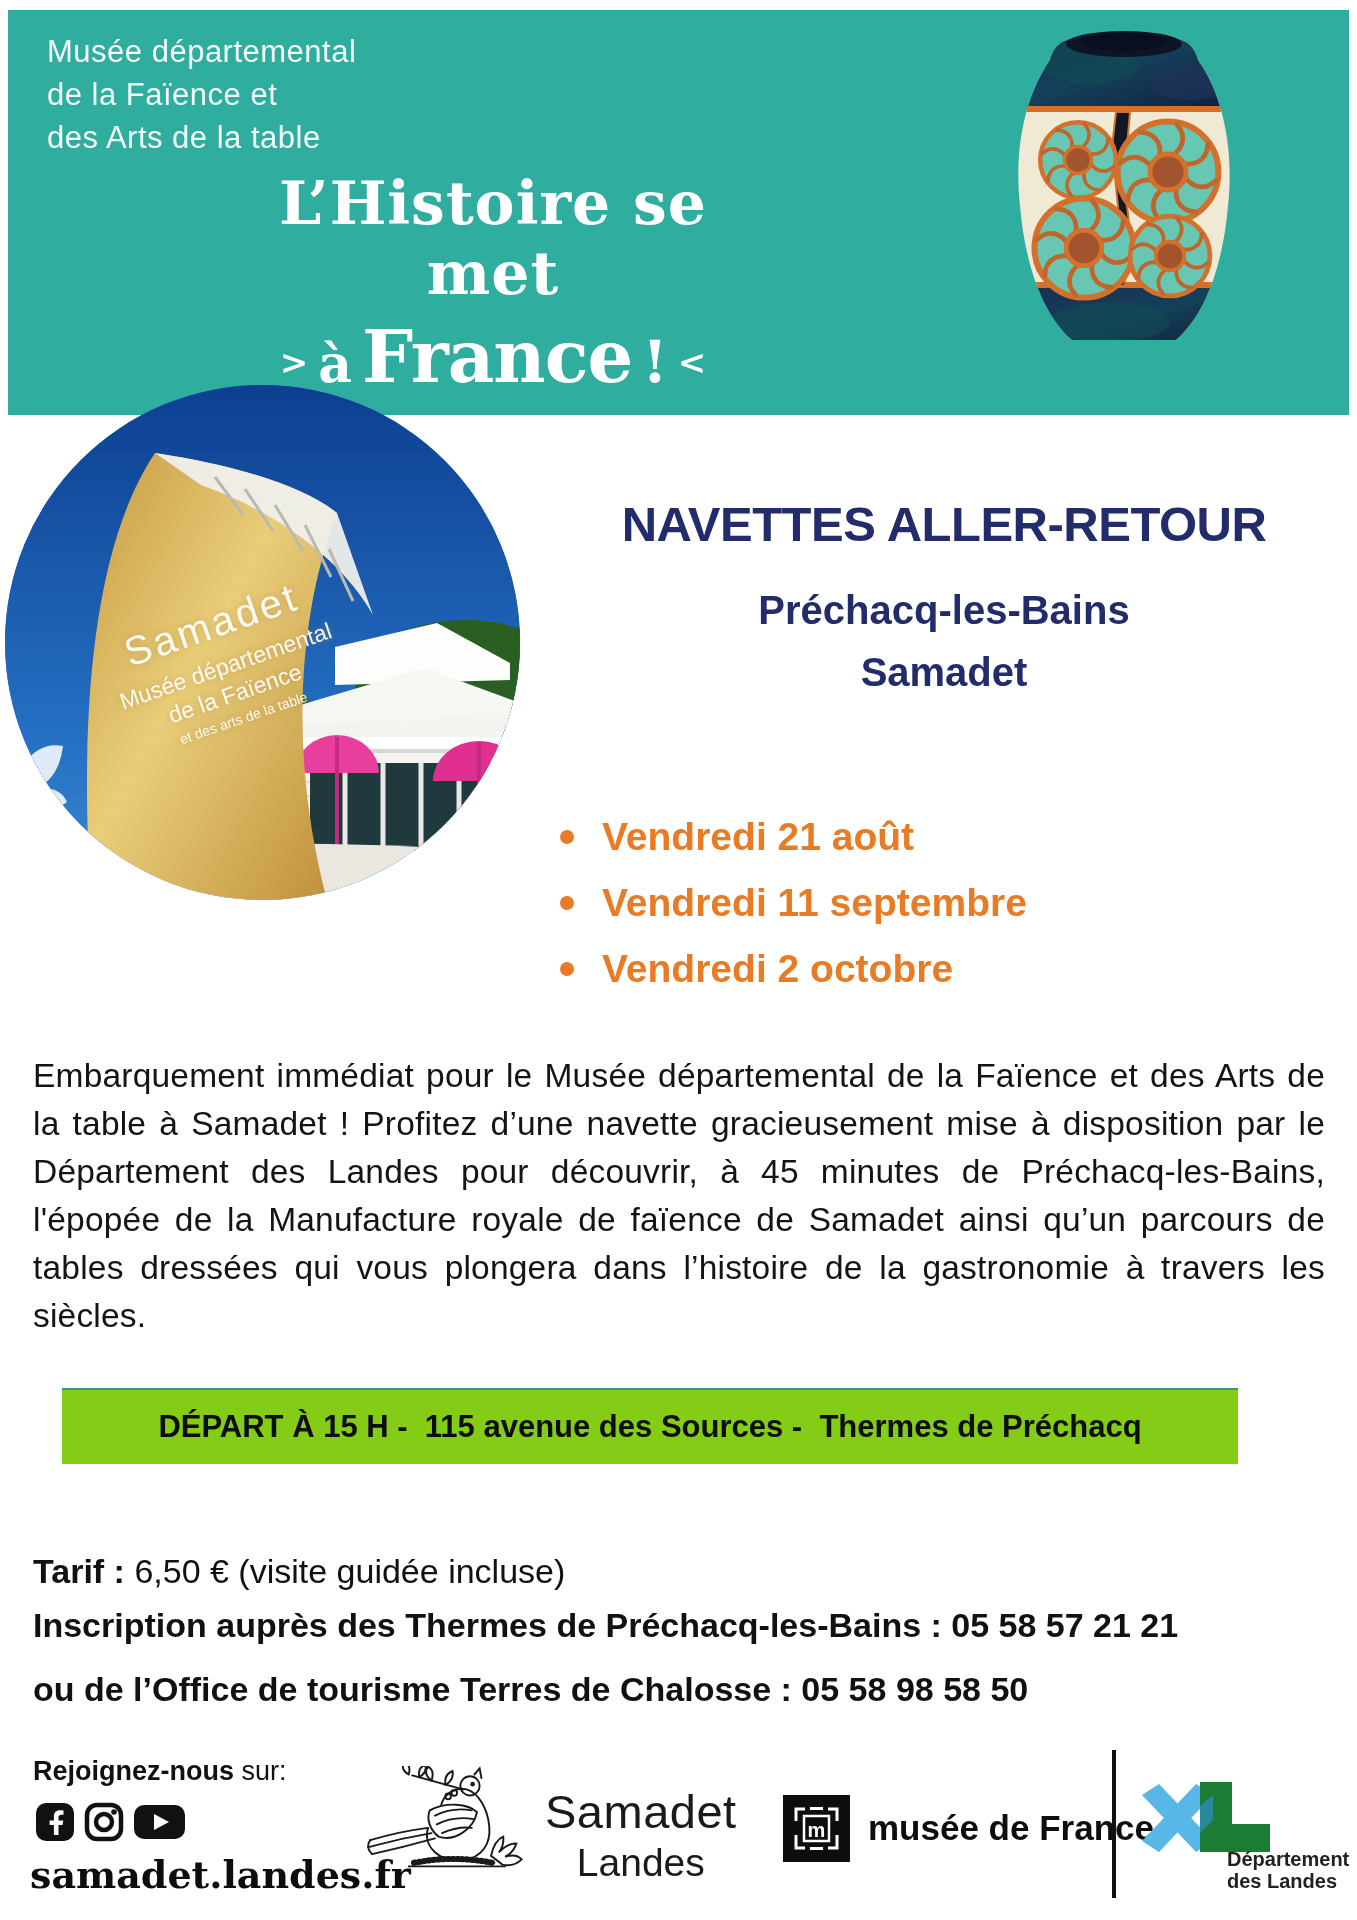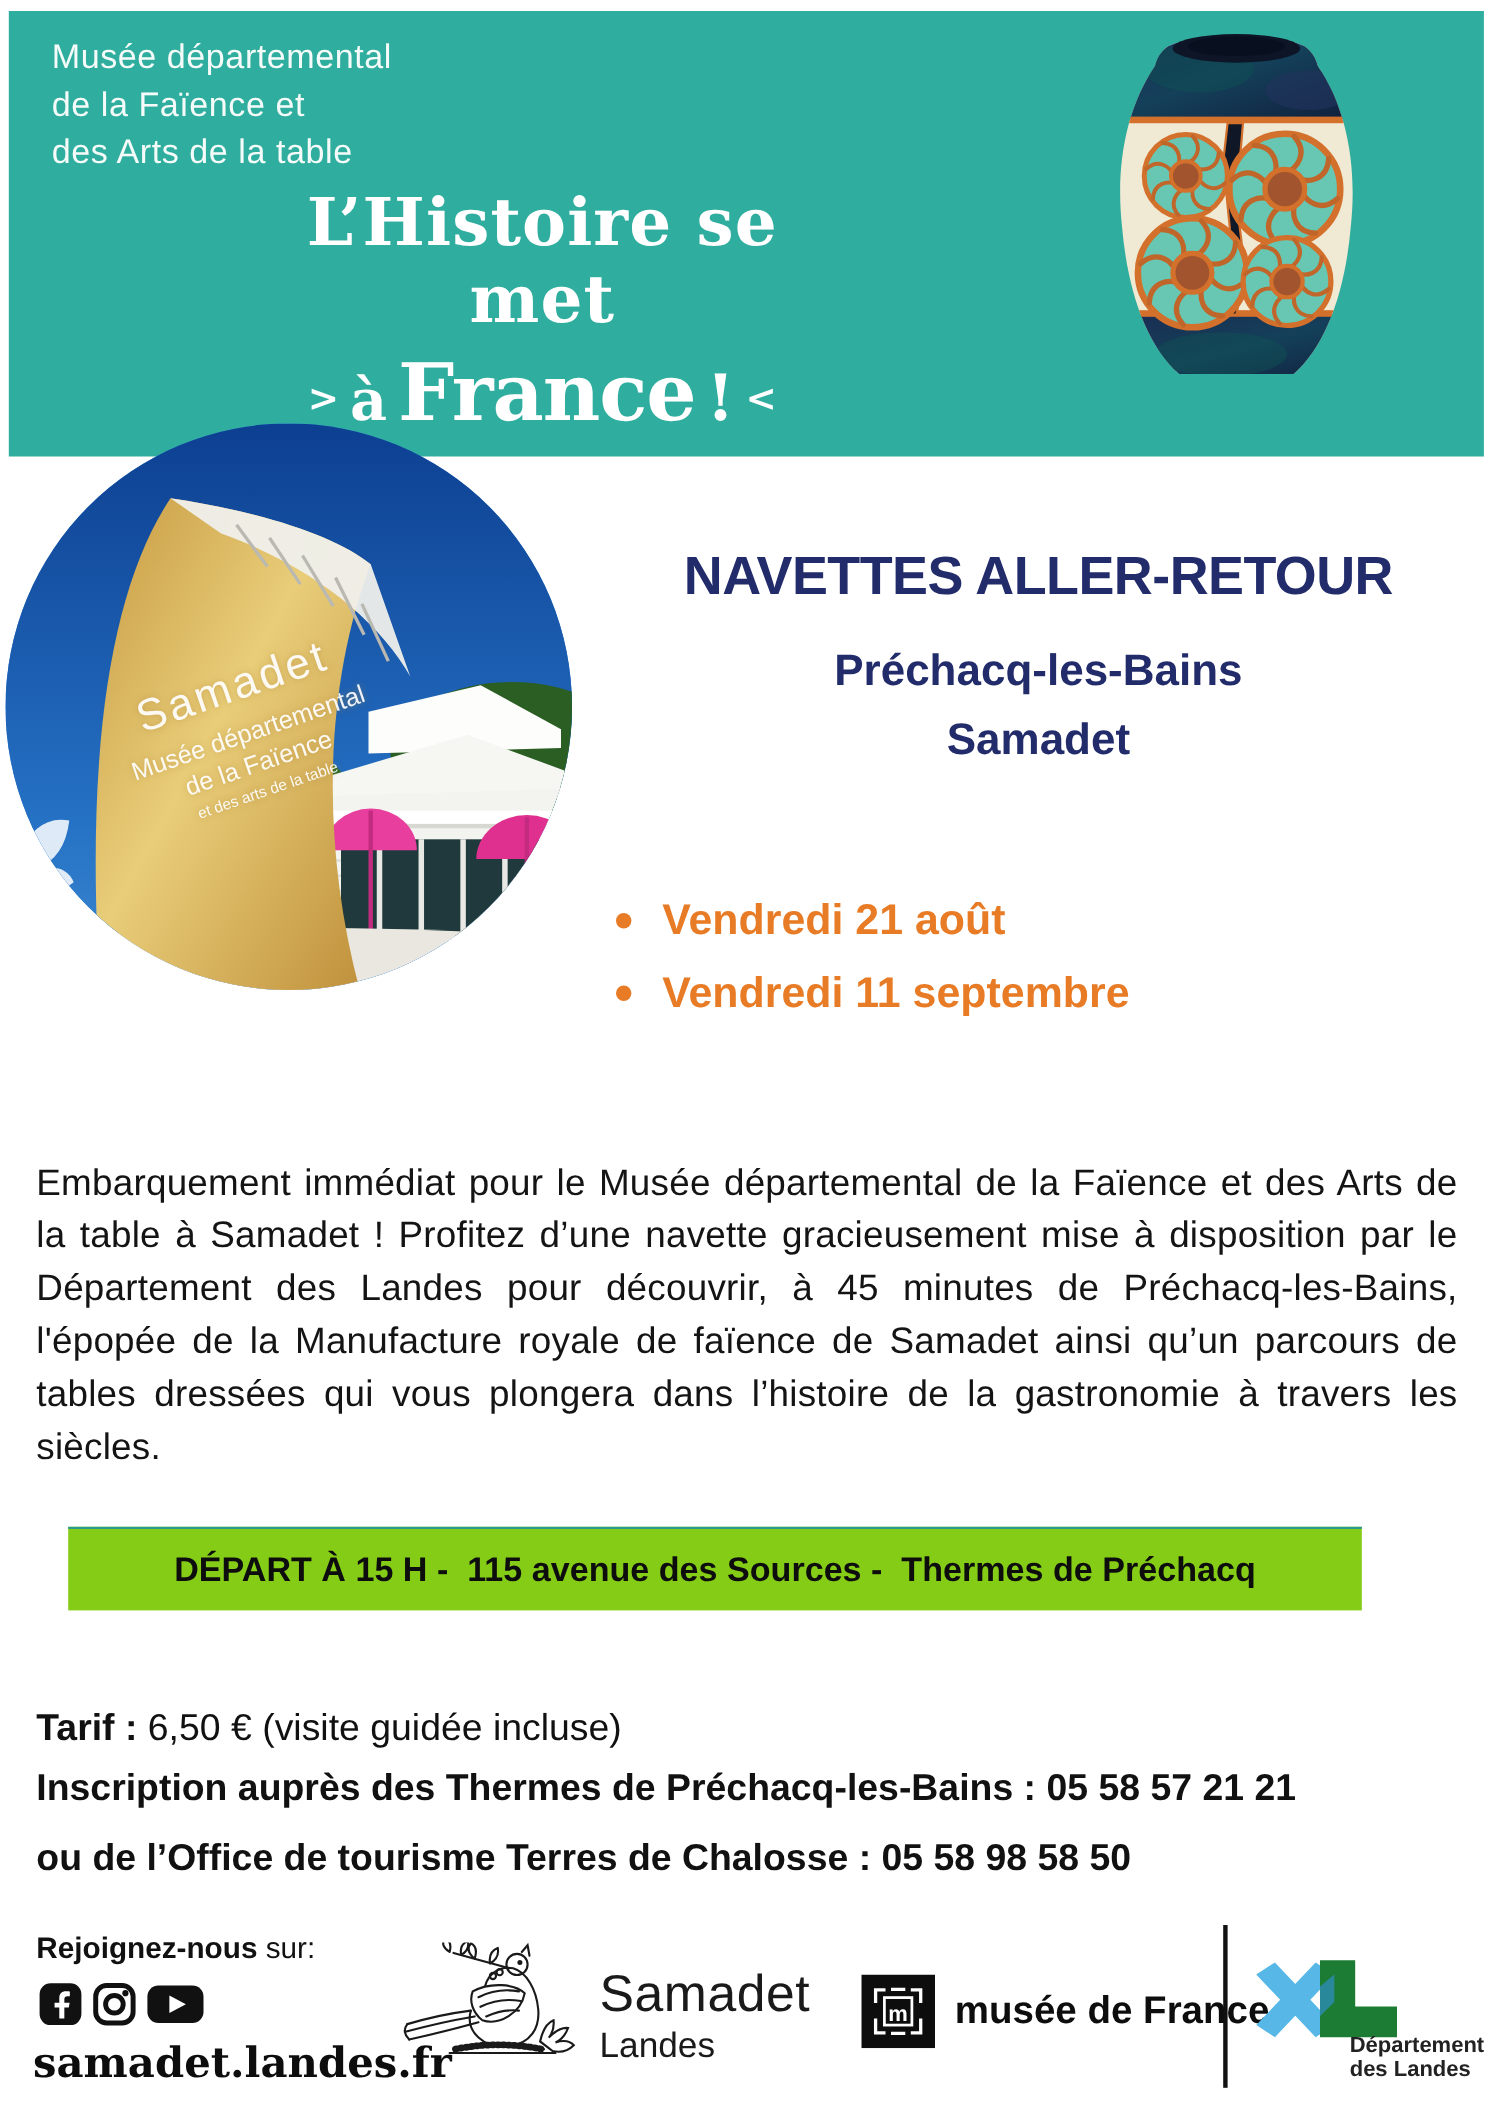--- a/index.html
+++ b/index.html
@@ -49,21 +49,21 @@
   .in2{top:1670px;}
 
   
   .join{left:33px;top:1756px;font-size:27px;color:#111;}
   .join b{font-weight:700;}
   .social{left:35px;top:1802px;display:flex;gap:9px;align-items:center;}
   .website{left:30px;top:1852px;font-family:"DejaVu Serif","Liberation Serif",serif;
            font-weight:700;font-size:38px;color:#0d0d0d;}
   .samadet-name{left:545px;top:1784px;color:#1a1a1a;}
   .sn-1{font-size:47px;font-weight:400;letter-spacing:.5px;}
-  .sn-2{font-size:32px;margin-top:2px;}
+  .sn-2{font-size:39px;margin-top:2px;text-align:center;}
   .musee-text{left:868px;top:1808px;font-size:35px;font-weight:700;color:#0d0d0d;}
   .divider{left:1112px;top:1750px;width:4px;height:148px;background:#111;}
   .dept-text{left:1227px;top:1848px;font-size:20px;font-weight:700;color:#222;line-height:22px;}
 </style>
 </head>
 <body>
 
 <div class="page">
 
   <div class="abs header">
@@ -206,20 +206,24 @@
 
   <div class="abs dates">
     <div class="date-row">
       <span class="date-dot"></span>
       <span class="date-label">Vendredi 21 août</span>
     </div>
     <div class="date-row">
       <span class="date-dot"></span>
       <span class="date-label">Vendredi 11 septembre</span>
     </div>
+    <div class="date-row">
+      <span class="date-dot"></span>
+      <span class="date-label">Vendredi 2 octobre</span>
+    </div>
   </div>
 
   <div class="abs paragraph">Embarquement immédiat pour le Musée départemental de la Faïence et des Arts de la table à Samadet ! Profitez d’une navette gracieusement mise à disposition par le Département des Landes pour découvrir, à 45 minutes de Préchacq-les-Bains, l'épopée de la Manufacture royale de faïence de Samadet ainsi qu’un parcours de tables dressées qui vous plongera dans l’histoire de la gastronomie à travers les siècles.</div>
 
   <div class="abs depart-banner">DÉPART À 15 H -  115 avenue des Sources -  Thermes de Préchacq</div>
 
   <div class="abs tarif">
     <b>Tarif :</b><span> 6,50 € (visite guidée incluse)</span>
   </div>
   <div class="abs inscr in1">Inscription auprès des Thermes de Préchacq-les-Bains : 05 58 57 21 21</div>

